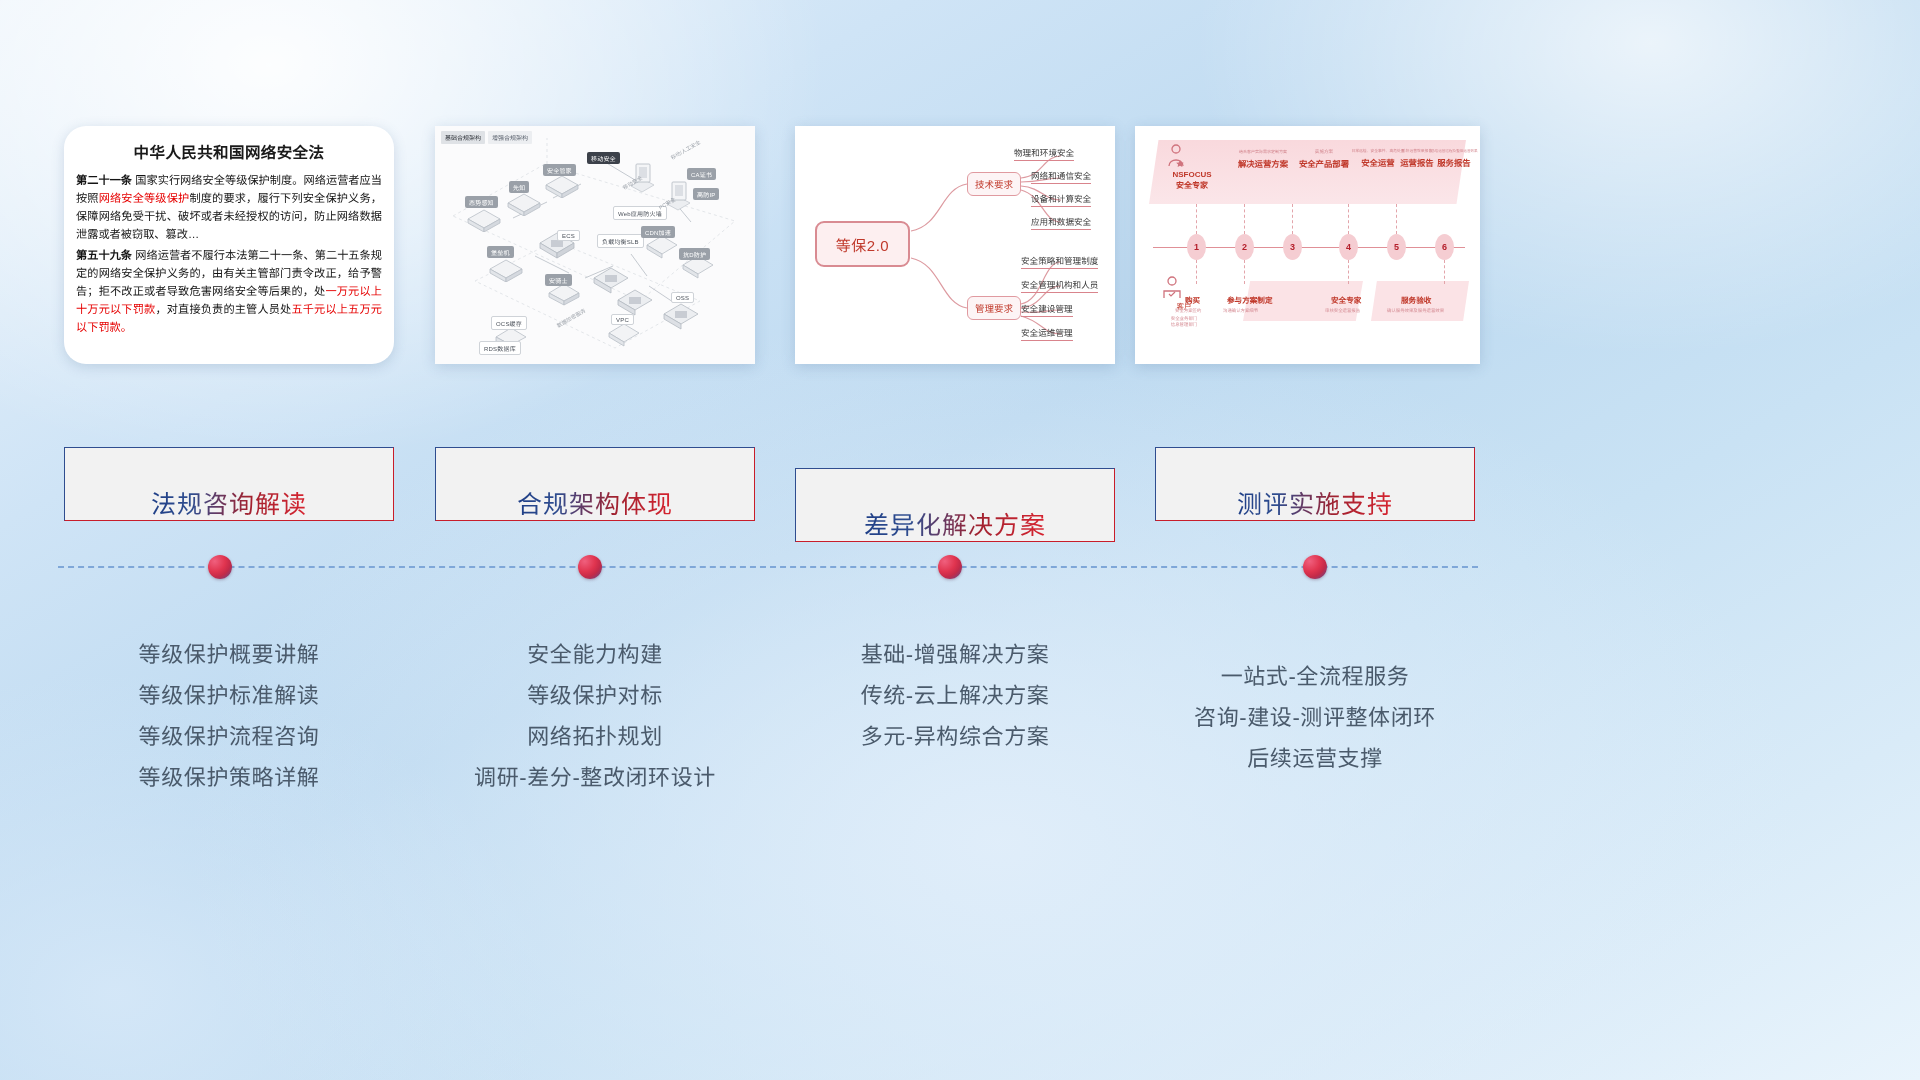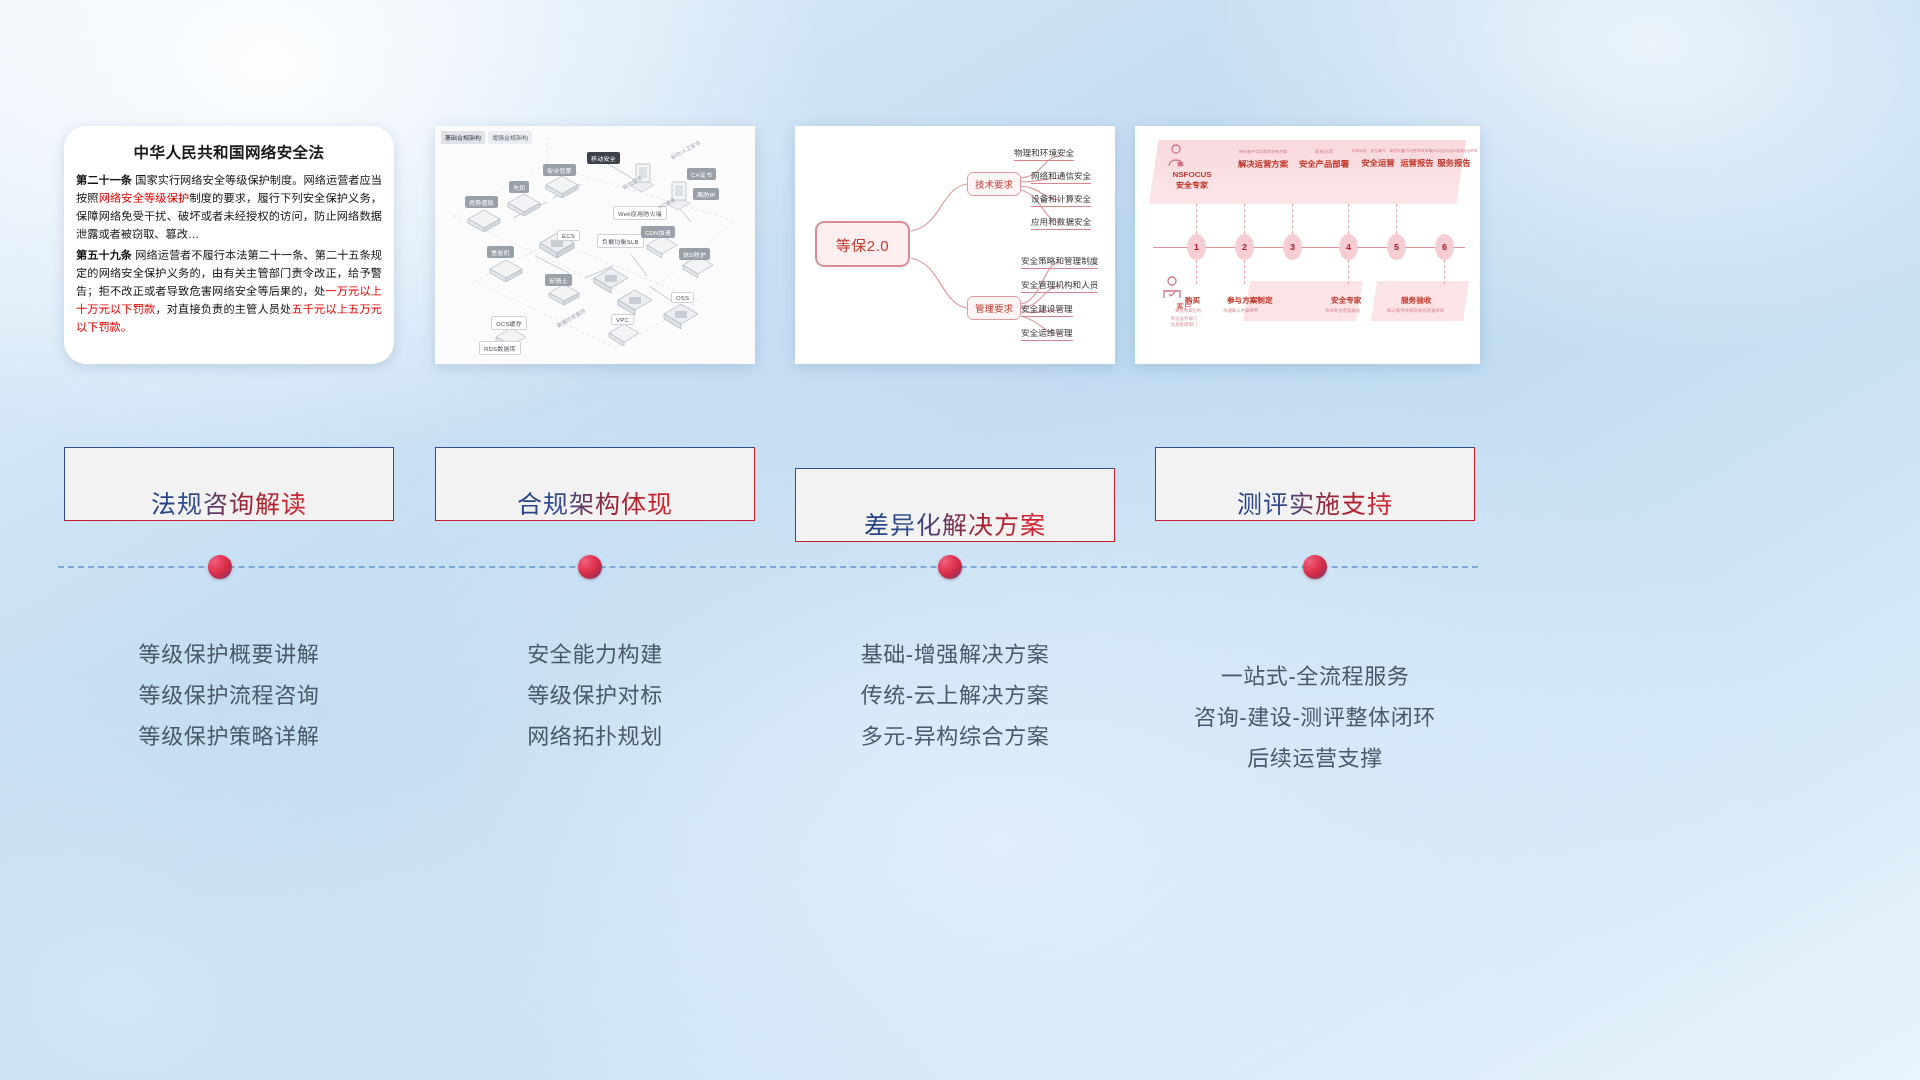--- a/index.html
+++ b/index.html
@@ -419,27 +419,29 @@
     <div class="line"></div>
     <div class="dot" style="left:150px"></div>
     <div class="dot" style="left:520px"></div>
     <div class="dot" style="left:880px"></div>
     <div class="dot" style="left:1245px"></div>
   </div>
 
   <div class="lists">
     <div class="col l1">
       <div class="item">等级保护概要讲解</div>
+      <div class="item">等级保护标准解读</div>
       <div class="item">等级保护流程咨询</div>
       <div class="item">等级保护策略详解</div>
     </div>
     <div class="col l2">
       <div class="item">安全能力构建</div>
       <div class="item">等级保护对标</div>
       <div class="item">网络拓扑规划</div>
+      <div class="item">调研-差分-整改闭环设计</div>
     </div>
     <div class="col l3">
       <div class="item">基础-增强解决方案</div>
       <div class="item">传统-云上解决方案</div>
       <div class="item">多元-异构综合方案</div>
     </div>
     <div class="col l4">
       <div class="item">一站式-全流程服务</div>
       <div class="item">咨询-建设-测评整体闭环</div>
       <div class="item">后续运营支撑</div>

